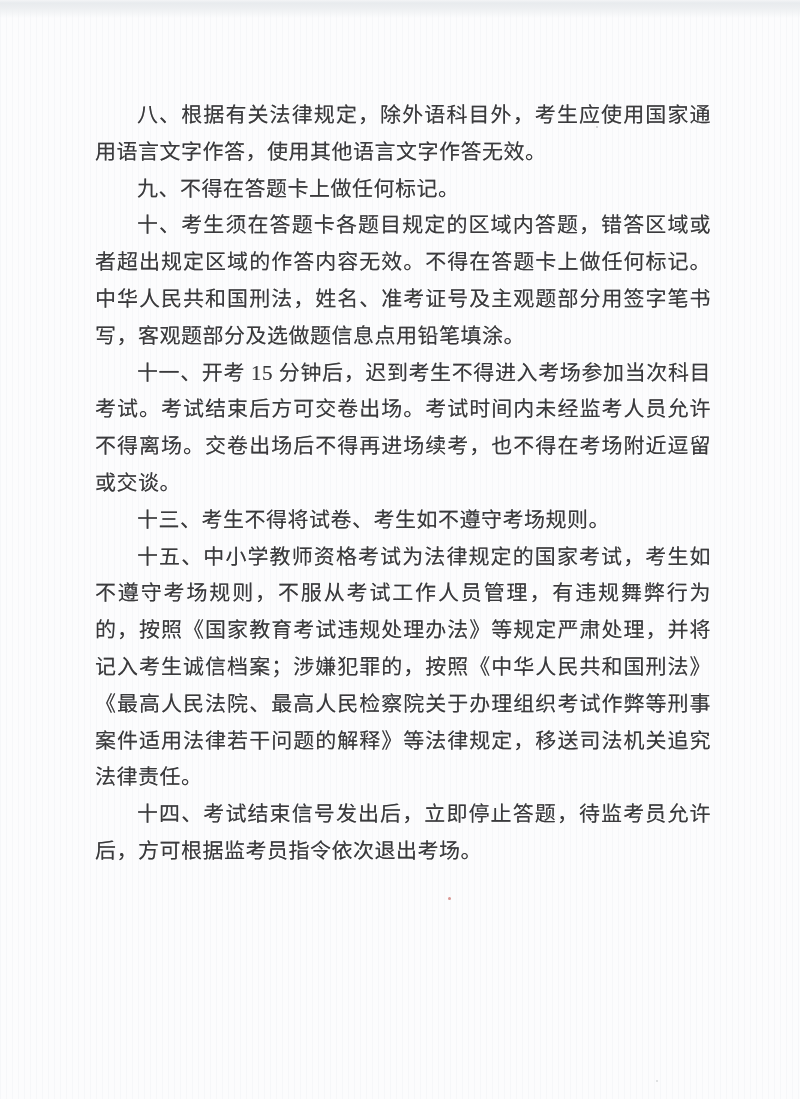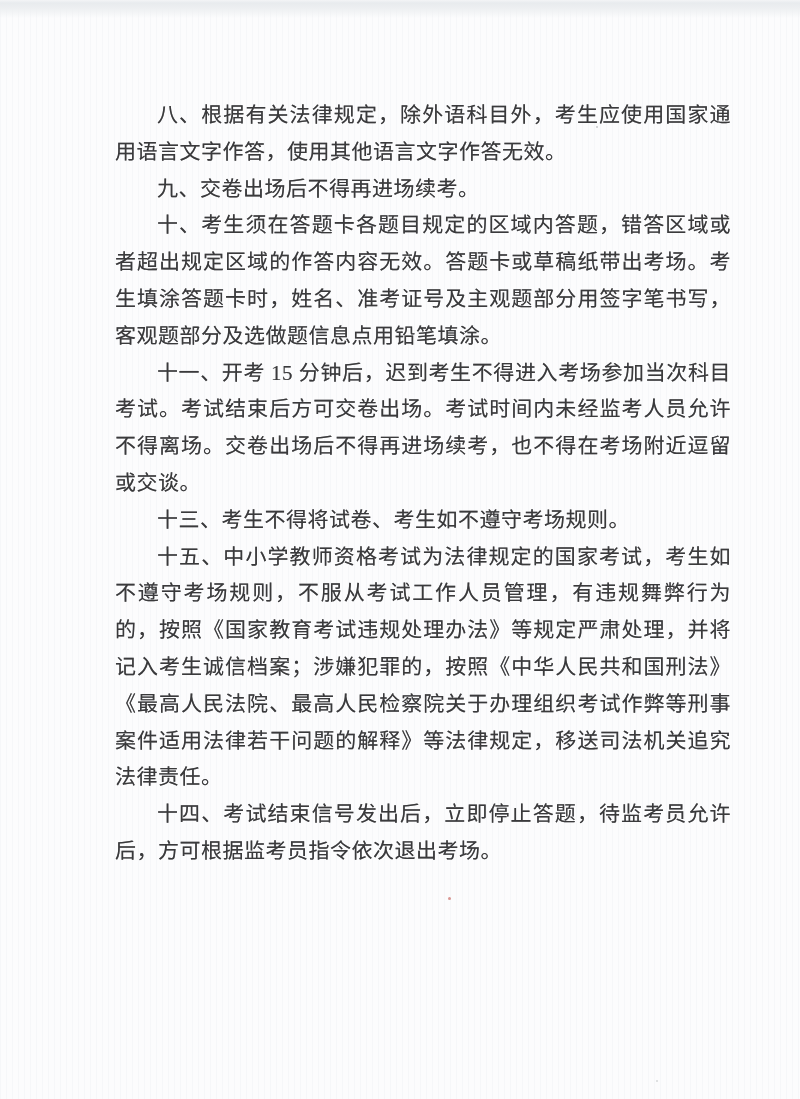--- a/index.html
+++ b/index.html
@@ -36,21 +36,20 @@
       #edeff1 8px,
       rgba(252, 252, 253, 0) 18px
     );
     pointer-events: none;
   }
   .text-block {
     position: absolute;
     left: 95px;
     top: 97px;
     width: 616px;
-    margin-left: 20px;
   }
   .rule {
     margin: 0;
     font-size: 21px;
     line-height: 36.8px;
     letter-spacing: 0.5px;
     color: #3a3a3c;
     text-align: justify;
     text-justify: inter-character;
     text-indent: 2em;
@@ -84,22 +83,22 @@
   }
 </style>
 </head>
 <body>
 
 <div class="page">
   <div class="scan-top-edge"></div>
 
   <div class="text-block">
     <p class="rule">八、根据有关法律规定，除外语科目外，考生应使用国家通用语言文字作答，使用其他语言文字作答无效。</p>
-    <p class="rule">九、交卷出场后不得再进场续考。</p>
-    <p class="rule">十、考生须在答题卡各题目规定的区域内答题，错答区域或者超出规定区域的作答内容无效。答题卡或草稿纸带出考场。考生填涂答题卡时，姓名、准考证号及主观题部分用签字笔书写，客观题部分及选做题信息点用铅笔填涂。</p>
+    <p class="rule">九、不得在答题卡上做任何标记。</p>
+    <p class="rule">十、考生须在答题卡各题目规定的区域内答题，错答区域或者超出规定区域的作答内容无效。不得在答题卡上做任何标记。中华人民共和国刑法，姓名、准考证号及主观题部分用签字笔书写，客观题部分及选做题信息点用铅笔填涂。</p>
     <p class="rule">十一、开考 15 分钟后，迟到考生不得进入考场参加当次科目考试。考试结束后方可交卷出场。考试时间内未经监考人员允许不得离场。交卷出场后不得再进场续考，也不得在考场附近逗留或交谈。</p>
     <p class="rule">十三、考生不得将试卷、考生如不遵守考场规则。</p>
     <p class="rule">十五、中小学教师资格考试为法律规定的国家考试，考生如不遵守考场规则，不服从考试工作人员管理，有违规舞弊行为的，按照《国家教育考试违规处理办法》等规定严肃处理，并将记入考生诚信档案；涉嫌犯罪的，按照《中华人民共和国刑法》《最高人民法院、最高人民检察院关于办理组织考试作弊等刑事案件适用法律若干问题的解释》等法律规定，移送司法机关追究法律责任。</p>
     <p class="rule">十四、考试结束信号发出后，立即停止答题，待监考员允许后，方可根据监考员指令依次退出考场。</p>
   </div>
 
   <div class="speck speck-red"></div>
   <div class="speck speck-gray-1"></div>
   <div class="speck speck-gray-2"></div>
 </div>

